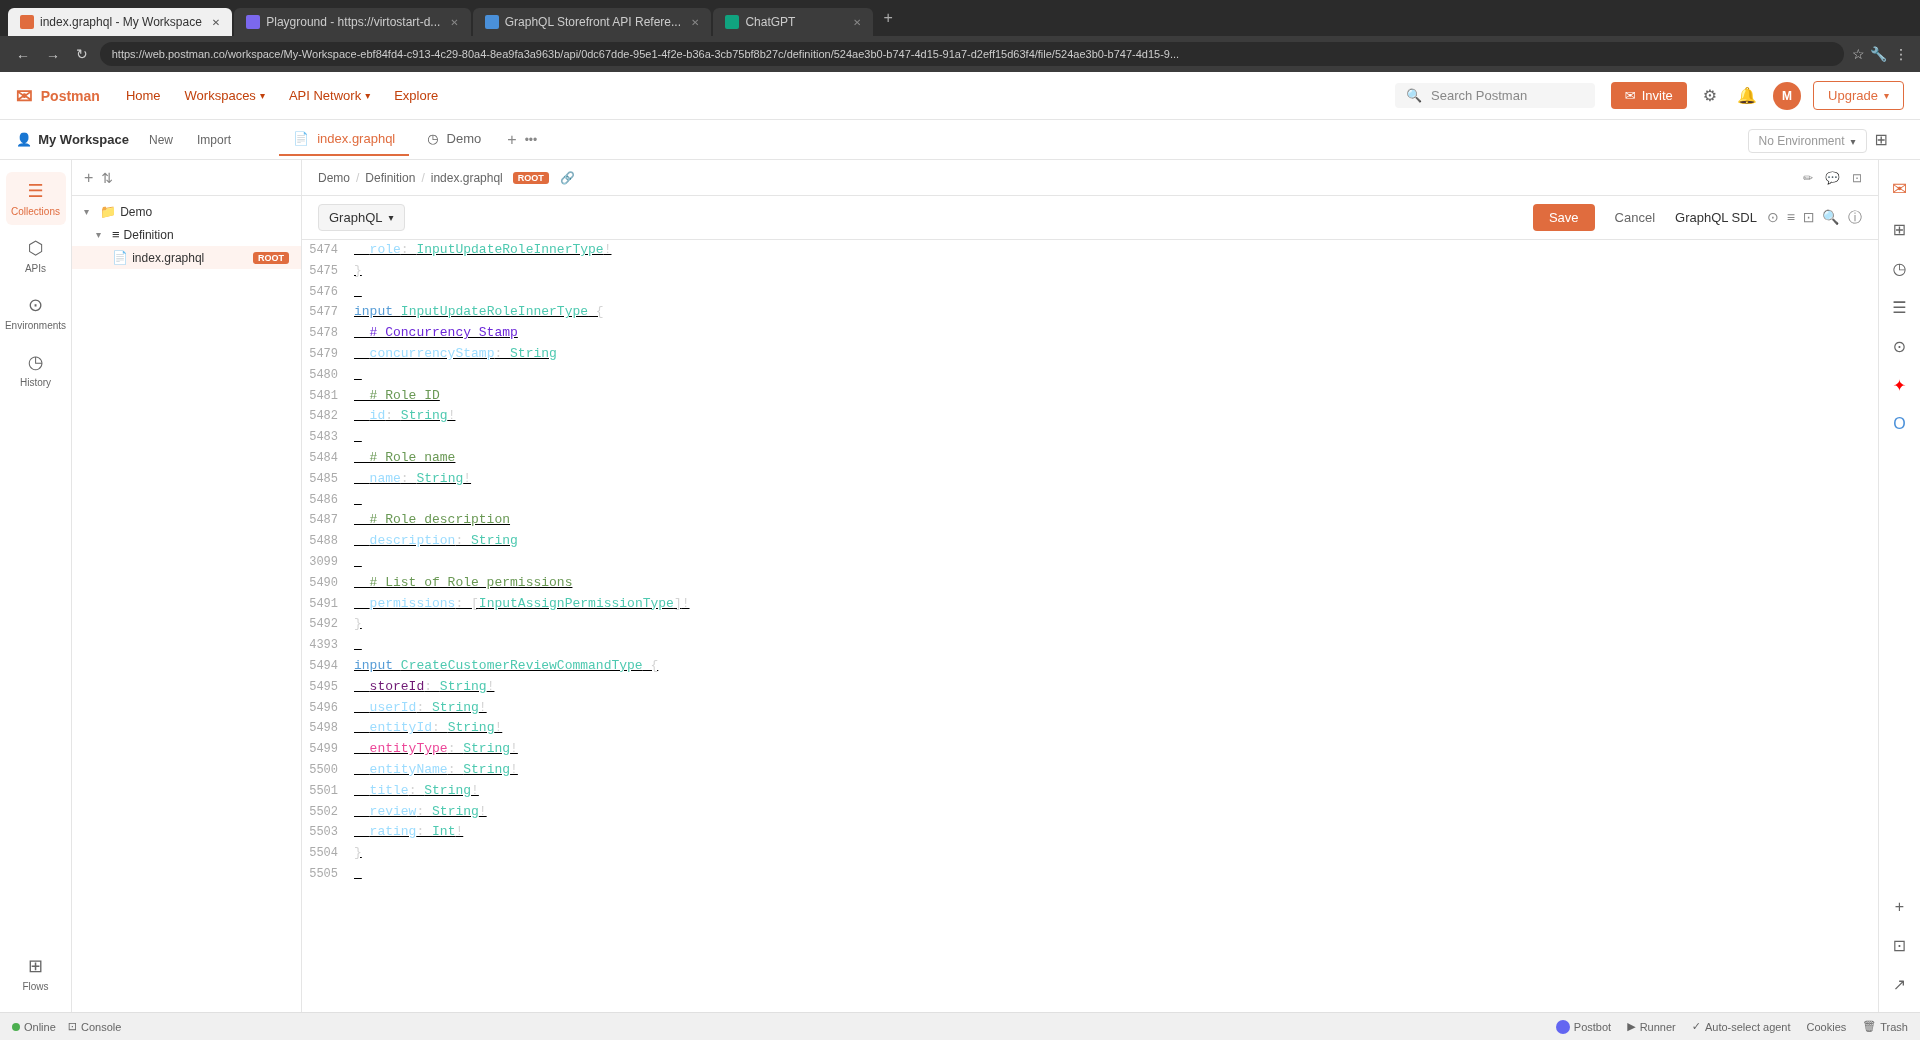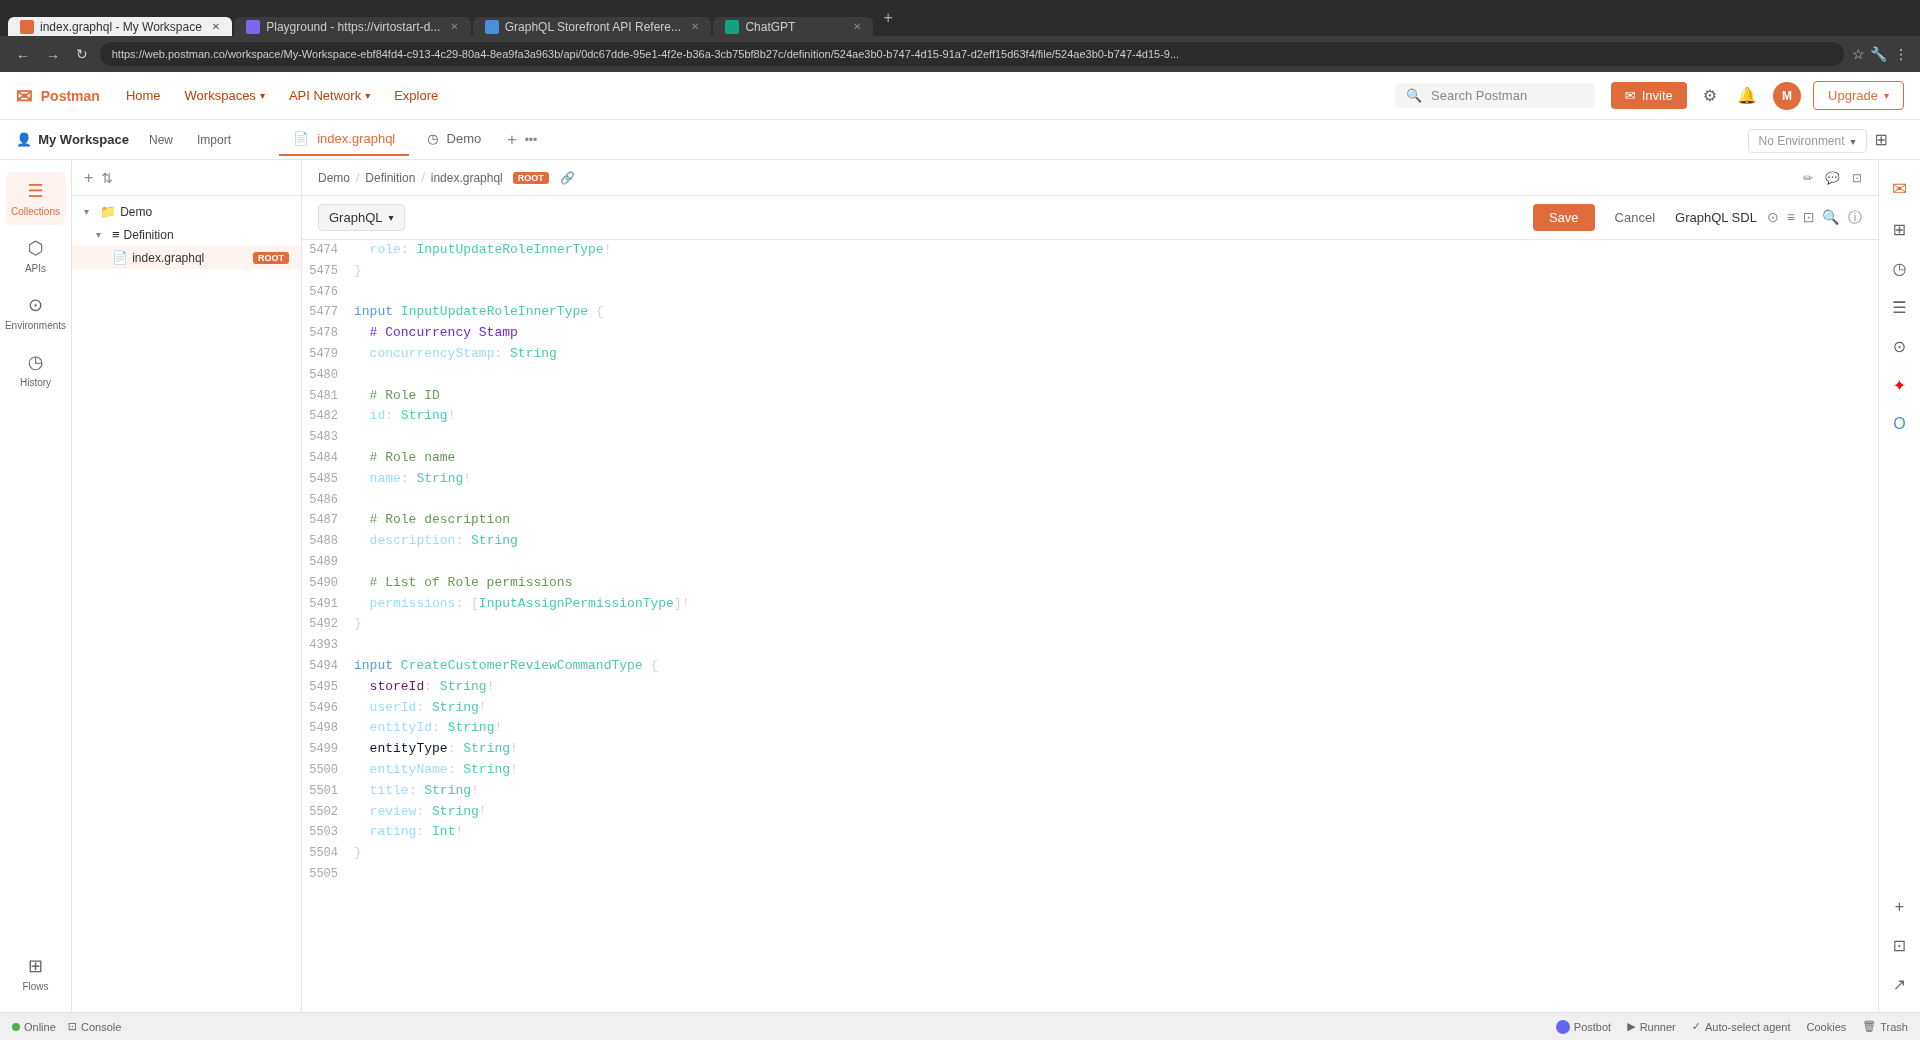--- a/index.html
+++ b/index.html
@@ -1,21 +1,21 @@
 <!DOCTYPE html>
 <html><head>
   <meta charset="utf-8">
   <style>
     * { box-sizing: border-box; margin: 0; padding: 0; }
     body { font-family: -apple-system, BlinkMacSystemFont, 'Segoe UI', sans-serif; font-size: 13px; background: #fff; overflow: hidden; height: 1040px; width: 1920px; }
 
     
     .browser-chrome { background: #3c3c3c; height: 72px; display: flex; flex-direction: column; }
     .tab-bar { display: flex; align-items: flex-end; height: 36px; background: #2b2b2b; padding: 0 8px; gap: 2px; }
-    .tab { display: flex; align-items: center; height: 19px; padding: 0 12px; border-radius: 6px 6px 0 0; font-size: 12px; color: #ccc; background: #3c3c3c; gap: 6px; min-width: 160px; max-width: 240px; cursor: pointer; }
+    .tab { display: flex; align-items: center; height: 28px; padding: 0 12px; border-radius: 6px 6px 0 0; font-size: 12px; color: #ccc; background: #3c3c3c; gap: 6px; min-width: 160px; max-width: 240px; cursor: pointer; }
     .tab.active { background: #f0f0f0; color: #333; }
     .tab .tab-favicon { width: 14px; height: 14px; border-radius: 2px; flex-shrink: 0; }
     .tab .tab-title { overflow: hidden; text-overflow: ellipsis; white-space: nowrap; flex: 1; }
     .tab .tab-close { font-size: 10px; color: #888; cursor: pointer; margin-left: 4px; }
     .tab.active .tab-close { color: #555; }
     .tab-new { background: none; border: none; color: #aaa; font-size: 16px; cursor: pointer; padding: 0 8px; align-self: center; }
 
     .nav-bar { display: flex; align-items: center; height: 36px; background: #3c3c3c; padding: 0 12px; gap: 8px; }
     .nav-btn { background: none; border: none; color: #ccc; cursor: pointer; font-size: 14px; padding: 4px; border-radius: 3px; }
     .url-bar { flex: 1; height: 24px; background: #2b2b2b; border: none; border-radius: 12px; color: #ccc; font-size: 11px; padding: 0 12px; outline: none; }
@@ -90,21 +90,21 @@
     .save-btn { background: #e06c3e; color: white; border: none; border-radius: 4px; padding: 6px 16px; font-size: 13px; cursor: pointer; font-weight: 500; }
     .cancel-btn { background: none; border: none; color: #666; font-size: 13px; cursor: pointer; padding: 6px 10px; }
     .graphql-sdl-label { font-size: 13px; color: #333; font-weight: 500; }
     .toolbar-icons { display: flex; gap: 8px; color: #888; }
     .toolbar-icon { cursor: pointer; font-size: 14px; }
 
     
     .code-editor { flex: 1; overflow: auto; background: #fff; font-family: 'Consolas', 'Monaco', 'Courier New', monospace; font-size: 13px; line-height: 1.6; }
     .code-line { display: flex; align-items: baseline; min-height: 20px; }
     .line-num { min-width: 52px; text-align: right; padding-right: 16px; color: #aaa; font-size: 12px; user-select: none; }
-    .line-content { flex: 1; padding-right: 20px; white-space: pre; }
+    .line-content { flex: 1; padding-right: 20px; white-space: pre; text-decoration: underline; }
 
     
     .right-sidebar { width: 42px; border-left: 1px solid #e5e5e5; display: flex; flex-direction: column; align-items: center; padding: 12px 0; gap: 8px; background: #fff; }
     .rs-icon { color: #666; font-size: 16px; cursor: pointer; padding: 6px; border-radius: 4px; }
     .rs-spacer { flex: 1; }
 
     
     .status-bar { display: flex; align-items: center; height: 28px; background: #f0f0f0; border-top: 1px solid #e0e0e0; padding: 0 12px; gap: 16px; font-size: 11px; color: #666; }
     .status-left { display: flex; align-items: center; gap: 12px; }
     .status-right { margin-left: auto; display: flex; align-items: center; gap: 16px; }
@@ -384,21 +384,21 @@
           </div>
           <div class="code-line">
             <span class="line-num">5487</span>
             <span class="line-content"><span style="color:#6a9955">  # Role description</span></span>
           </div>
           <div class="code-line">
             <span class="line-num">5488</span>
             <span class="line-content">  <span style="color:#9cdcfe">description</span><span style="color:#d4d4d4">: </span><span style="color:#4ec9b0">String</span></span>
           </div>
           <div class="code-line">
-            <span class="line-num">5489</span>
+            <span class="line-num">3099</span>
             <span class="line-content"> </span>
           </div>
           <div class="code-line">
             <span class="line-num">5490</span>
             <span class="line-content"><span style="color:#6a9955">  # List of Role permissions</span></span>
           </div>
           <div class="code-line">
             <span class="line-num">5491</span>
             <span class="line-content">  <span style="color:#9cdcfe">permissions</span><span style="color:#d4d4d4">: </span><span style="color:#4ec9b0"><span style="color:#d4d4d4">[</span>InputAssignPermissionType<span style="color:#d4d4d4">]</span><span style="color:#d4d4d4">!</span></span></span>
           </div>
@@ -421,21 +421,21 @@
           <div class="code-line">
             <span class="line-num">5496</span>
             <span class="line-content">  <span style="color:#9cdcfe">userId</span><span style="color:#d4d4d4">: </span><span style="color:#4ec9b0">String<span style="color:#d4d4d4">!</span></span></span>
           </div>
           <div class="code-line">
             <span class="line-num">5498</span>
             <span class="line-content">  <span style="color:#9cdcfe">entityId</span><span style="color:#d4d4d4">: </span><span style="color:#4ec9b0">String<span style="color:#d4d4d4">!</span></span></span>
           </div>
           <div class="code-line">
             <span class="line-num">5499</span>
-            <span class="line-content">  <span style="color:#0f172a">entityType</span><span style="color:#d4d4d4">: </span><span style="color:#4ec9b0">String<span style="color:#d4d4d4">!</span></span></span>
+            <span class="line-content">  <span style="color:#ec4899">entityType</span><span style="color:#d4d4d4">: </span><span style="color:#4ec9b0">String<span style="color:#d4d4d4">!</span></span></span>
           </div>
           <div class="code-line">
             <span class="line-num">5500</span>
             <span class="line-content">  <span style="color:#9cdcfe">entityName</span><span style="color:#d4d4d4">: </span><span style="color:#4ec9b0">String<span style="color:#d4d4d4">!</span></span></span>
           </div>
           <div class="code-line">
             <span class="line-num">5501</span>
             <span class="line-content">  <span style="color:#9cdcfe">title</span><span style="color:#d4d4d4">: </span><span style="color:#4ec9b0">String<span style="color:#d4d4d4">!</span></span></span>
           </div>
           <div class="code-line">

